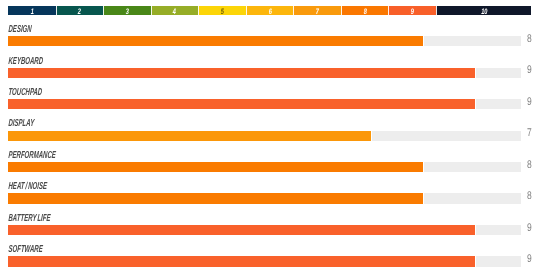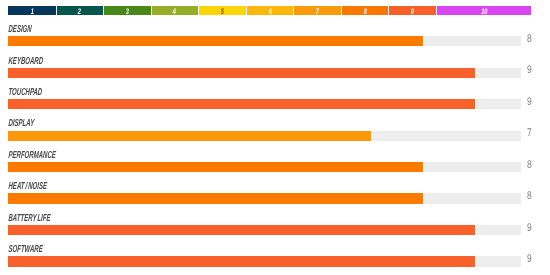--- a/index.html
+++ b/index.html
@@ -53,21 +53,21 @@
       </div>
     <div class="seg" style="background: rgb(249, 154, 12);">
         <span class="segnum" style="color: rgb(255, 255, 255);">7</span>
       </div>
     <div class="seg" style="background: rgb(250, 119, 0);">
         <span class="segnum" style="color: rgb(255, 255, 255);">8</span>
       </div>
     <div class="seg" style="background: rgb(248, 95, 41);">
         <span class="segnum" style="color: rgb(255, 255, 255);">9</span>
       </div>
-    <div class="seg" style="background: #d946ef; padding-left: 48px;">
+    <div class="seg" style="background: #0f172a; padding-left: 48px;">
         <span class="segnum" style="color: rgb(255, 255, 255);">10</span>
       </div>
   </div>
 
   <div class="rows">
     <div class="row" style="top:24.69px">
       <div class="lbl" style="color: rgb(74, 74, 74);">DESIGN</div>
       <div class="track" style="background: rgb(237, 237, 237);">
         <div class="fill" style="width: 415.2px; background: rgb(250, 123, 0);"></div>
       </div>

